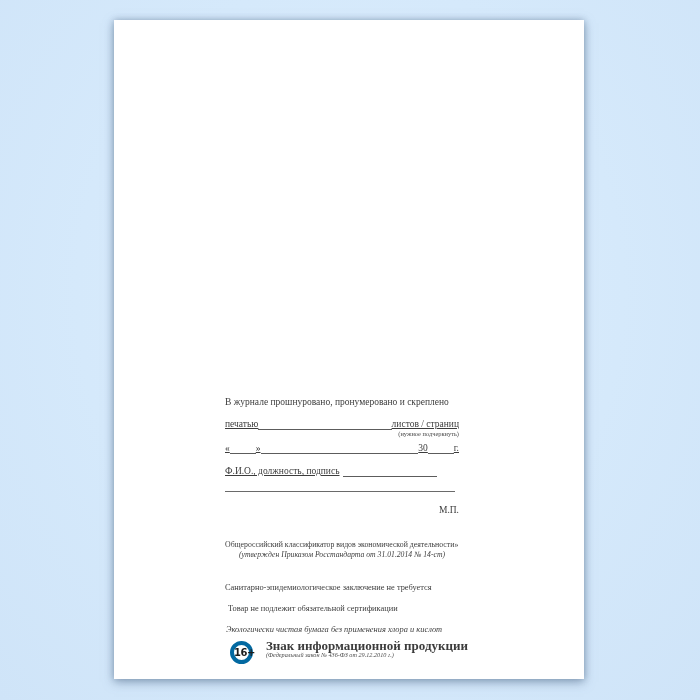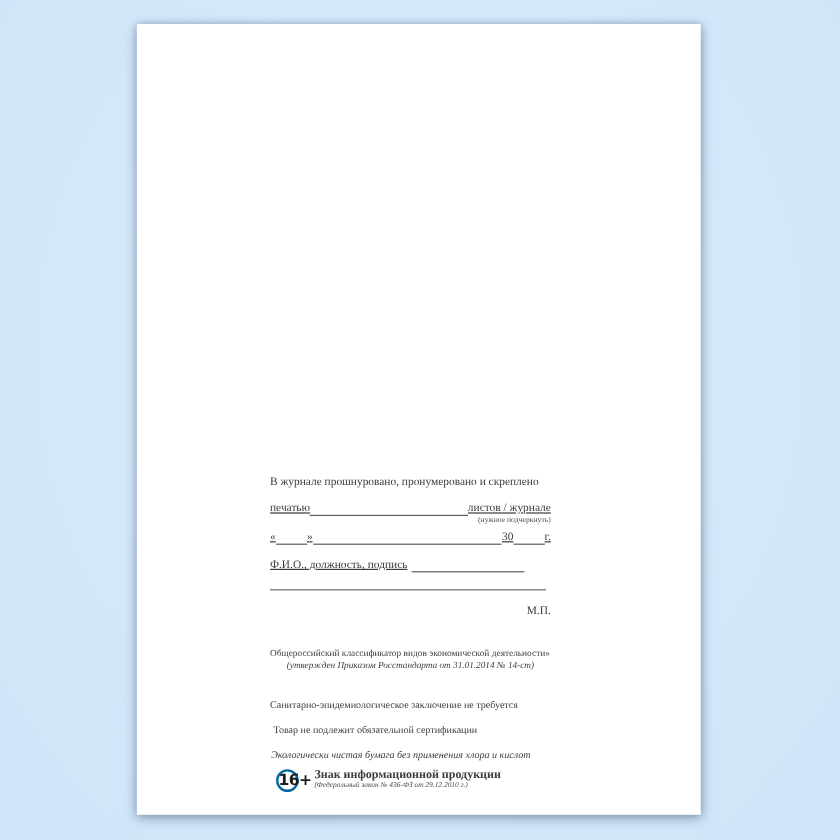--- a/index.html
+++ b/index.html
@@ -52,47 +52,47 @@
   .para { font-size: 8.2px; line-height: 9.6px; white-space: nowrap; }
   .para .small { font-size: 7.8px; }
   .para .italic { font-style: italic; font-size: 7.7px; text-align: center; }
   .note { font-size: 8.4px; }
   .age-row { display: flex; align-items: flex-start; }
   .badge {
     flex: none;
     width: 15px;
     height: 15px;
     margin-left: 5px;
-    border: 2px solid #0369a1;
+    border: 4px solid #0369a1;
     border-radius: 50%;
     color: #1c1c1c;
     font-family: "DejaVu Sans", sans-serif;
     font-weight: bold;
-    font-size: 13px;
+    font-size: 10px;
     line-height: 15px;
     text-align: left;
     letter-spacing: -0.5px;
   }
   .age-text { margin-left: 13px; }
-  .age-title { font-size: 10px; font-weight: 600; line-height: 10px; }
+  .age-title { font-size: 13px; font-weight: 600; line-height: 10px; }
   .age-law { font-size: 6.2px; font-style: italic; line-height: 7px; color: #4a4a4a; }
 </style>
 </head>
 <body>
 
 <div class="scene">
   <div class="paper">
     <div class="content">
 
       <div class="row" style="top:0;">В журнале прошнуровано, пронумеровано и скреплено</div>
 
       <div class="row flex" style="top:22px;">
         <span>печатью</span>
         <span class="ul fill"></span>
-        <span>листов / журнале</span>
+        <span>листов / страниц</span>
       </div>
       <div class="row hint" style="top:33px;">(нужное подчеркнуть)</div>
 
       <div class="row flex" style="top:46px;">
         <span>«</span>
         <span class="ul w26"></span>
         <span>»</span>
         <span class="ul fill"></span>
         <span>30</span>
         <span class="ul w26"></span>

